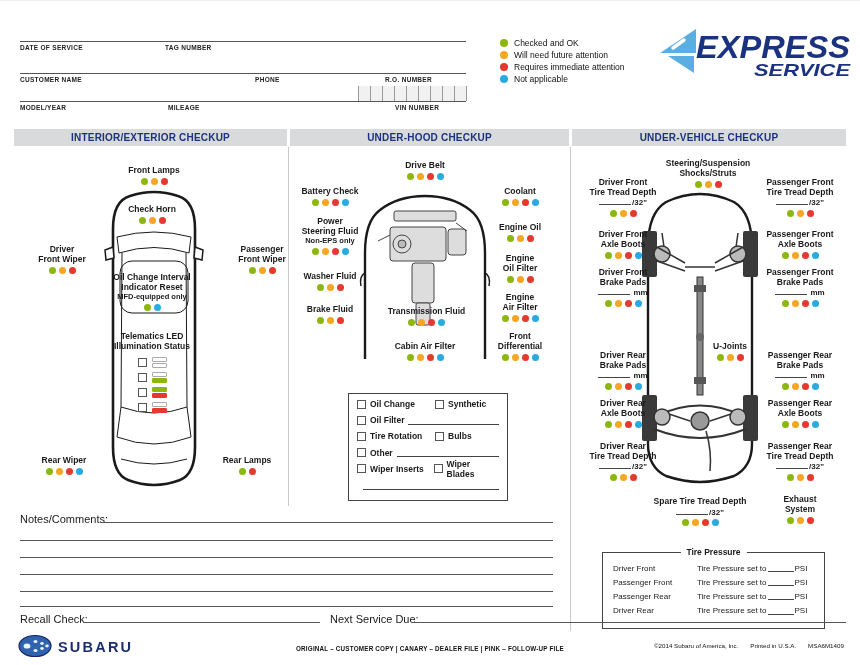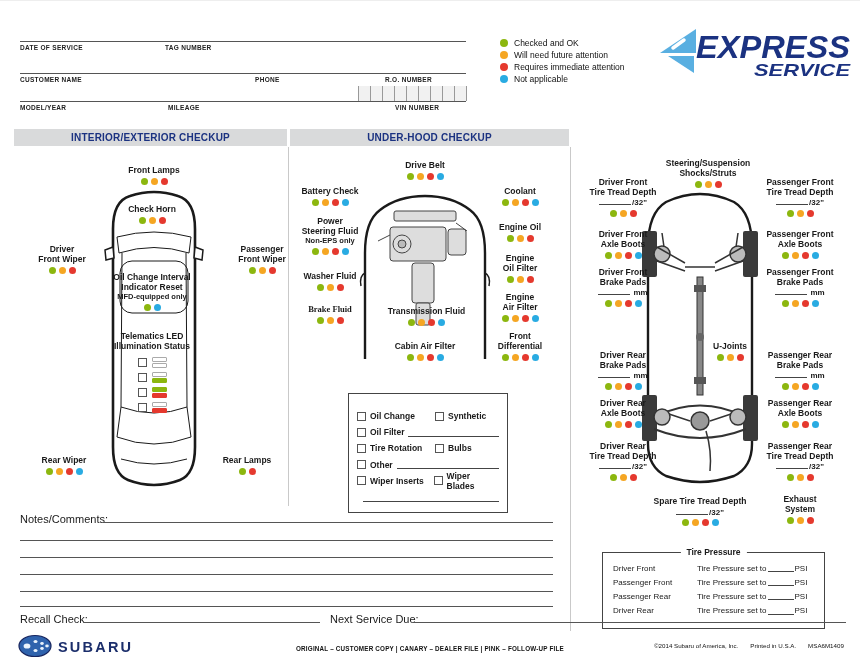--- a/index.html
+++ b/index.html
@@ -21,21 +21,21 @@
   .dots{display:flex;justify-content:center;gap:3px;margin-top:2.5px;}
   .dot{display:inline-block;width:7px;height:7px;border-radius:50%;}
   .blank-row{font-size:8px;font-weight:bold;height:10px;line-height:10px;}
   .uline{display:inline-block;width:32px;border-bottom:1px solid #444;height:7px;}
   .unit{margin-left:1px;}
   .cb{display:inline-block;width:7px;height:7px;border:1px solid #555;background:#fff;flex:none;}
   .led-rows{position:absolute;}
   .led-row{display:flex;align-items:center;gap:5px;margin-bottom:4px;}
   .led{display:flex;flex-direction:column;gap:1px;}
   .led-bar{width:13px;height:3px;border:1px solid #aaa;background:#fff;border-radius:1px;}
-  .svcbox{position:absolute;border:1.2px solid #444;background:#fff;padding-top:14px;}
+  .svcbox{position:absolute;border:1.2px solid #444;background:#fff;padding-top:2px;}
   .sb-row{display:flex;align-items:center;height:16.2px;padding:0 8px;}
   .sb-item{display:flex;align-items:center;gap:4px;font-size:8.5px;font-weight:600;}
   .sb-item.c1{width:78px;}
   .sb-line{flex:1;border-bottom:1px solid #444;height:8px;margin-left:4px;}
   .tpbox{position:absolute;border:1.2px solid #444;background:#fff;padding-top:8px;}
   .tp-title{position:absolute;top:-6px;left:50%;transform:translateX(-50%);background:#fff;
             padding:0 6px;font-weight:bold;font-size:8.5px;white-space:nowrap;}
   .tp-row{display:flex;align-items:center;height:14.2px;padding:0 10px;font-size:8px;}
   .tp-name{width:84px;}
   .tp-line{display:inline-block;width:26px;border-bottom:1px solid #444;height:7px;margin:0 1px;}
@@ -93,20 +93,21 @@
   <svg style="left:656px;top:22px;" width="200" height="58" viewBox="0 0 200 58">
     <polygon points="40,6 4,30 40,30" fill="#59AFE1"></polygon>
     <polygon points="38,33 12,33 38,50" fill="#59AFE1"></polygon>
     <path d="M17,25 l11,-8" stroke="#fff" stroke-width="3.5" stroke-linecap="round"></path>
     <text x="40" y="35" font-size="31" font-weight="bold" font-style="italic" fill="#1B3281" textLength="154" lengthAdjust="spacingAndGlyphs">EXPRESS</text>
     <text x="194" y="53" text-anchor="end" font-size="17" font-weight="bold" font-style="italic" fill="#1B3281" textLength="96" lengthAdjust="spacingAndGlyphs">SERVICE</text>
   </svg>
 
   <div class="colhdr" style="left:290px;top:128px;width:279px;">UNDER-HOOD CHECKUP</div>
   <div class="colhdr" style="left:14px;top:128px;width:273px;">INTERIOR/EXTERIOR CHECKUP</div>
+  <div class="colhdr" style="left:572px;top:128px;width:274px;">UNDER-VEHICLE CHECKUP</div>
   <div class="vdiv" style="left:288px;top:146px;height:359px;"></div>
   <div class="vdiv" style="left:570px;top:146px;height:484px;"></div>
 
   <svg style="left:94px;top:188px;" width="120" height="300" viewBox="0 0 120 300">
     <g class="diag">
       <path d="M19,40 Q19,12 36,7 Q48,3 60,3 Q72,3 84,7 Q101,12 101,40 L101,258 Q101,285 86,291 Q73,296 60,296 Q47,296 34,291 Q19,285 19,258 Z" stroke-width="2.6"></path>
       <path d="M23,48 Q60,38 97,48" stroke-width="1"></path>
       <path d="M25,64 Q60,53 95,64" stroke-width="1"></path>
       <path d="M23,48 L25,64 M97,48 L95,64" stroke-width="1"></path>
       <path d="M28,64 L27,218 M92,64 L93,218" stroke-width="1"></path>
@@ -293,21 +294,21 @@
       </div>
   </div>
   <div class="ci" style="left:288px;top:271px;width:84px;">
     <div class="lbl">Washer Fluid</div>
     <div class="dots">
         <span class="dot" style="background: rgb(140, 183, 15);"></span>
         <span class="dot" style="background: rgb(245, 166, 35);"></span>
         <span class="dot" style="background: rgb(229, 57, 46);"></span>
       </div>
   </div>
-  <div class="ci" style="left:288px;top:304px;width:84px;font-family:Liberation Serif, serif;">
+  <div class="ci" style="left:288px;top:304px;width:84px;">
     <div class="lbl">Brake Fluid</div>
     <div class="dots">
         <span class="dot" style="background: rgb(140, 183, 15);"></span>
         <span class="dot" style="background: rgb(245, 166, 35);"></span>
         <span class="dot" style="background: rgb(229, 57, 46);"></span>
       </div>
   </div>
   <div class="ci" style="left:374px;top:306px;width:105px;">
     <div class="lbl">Transmission Fluid</div>
     <div class="dots">

